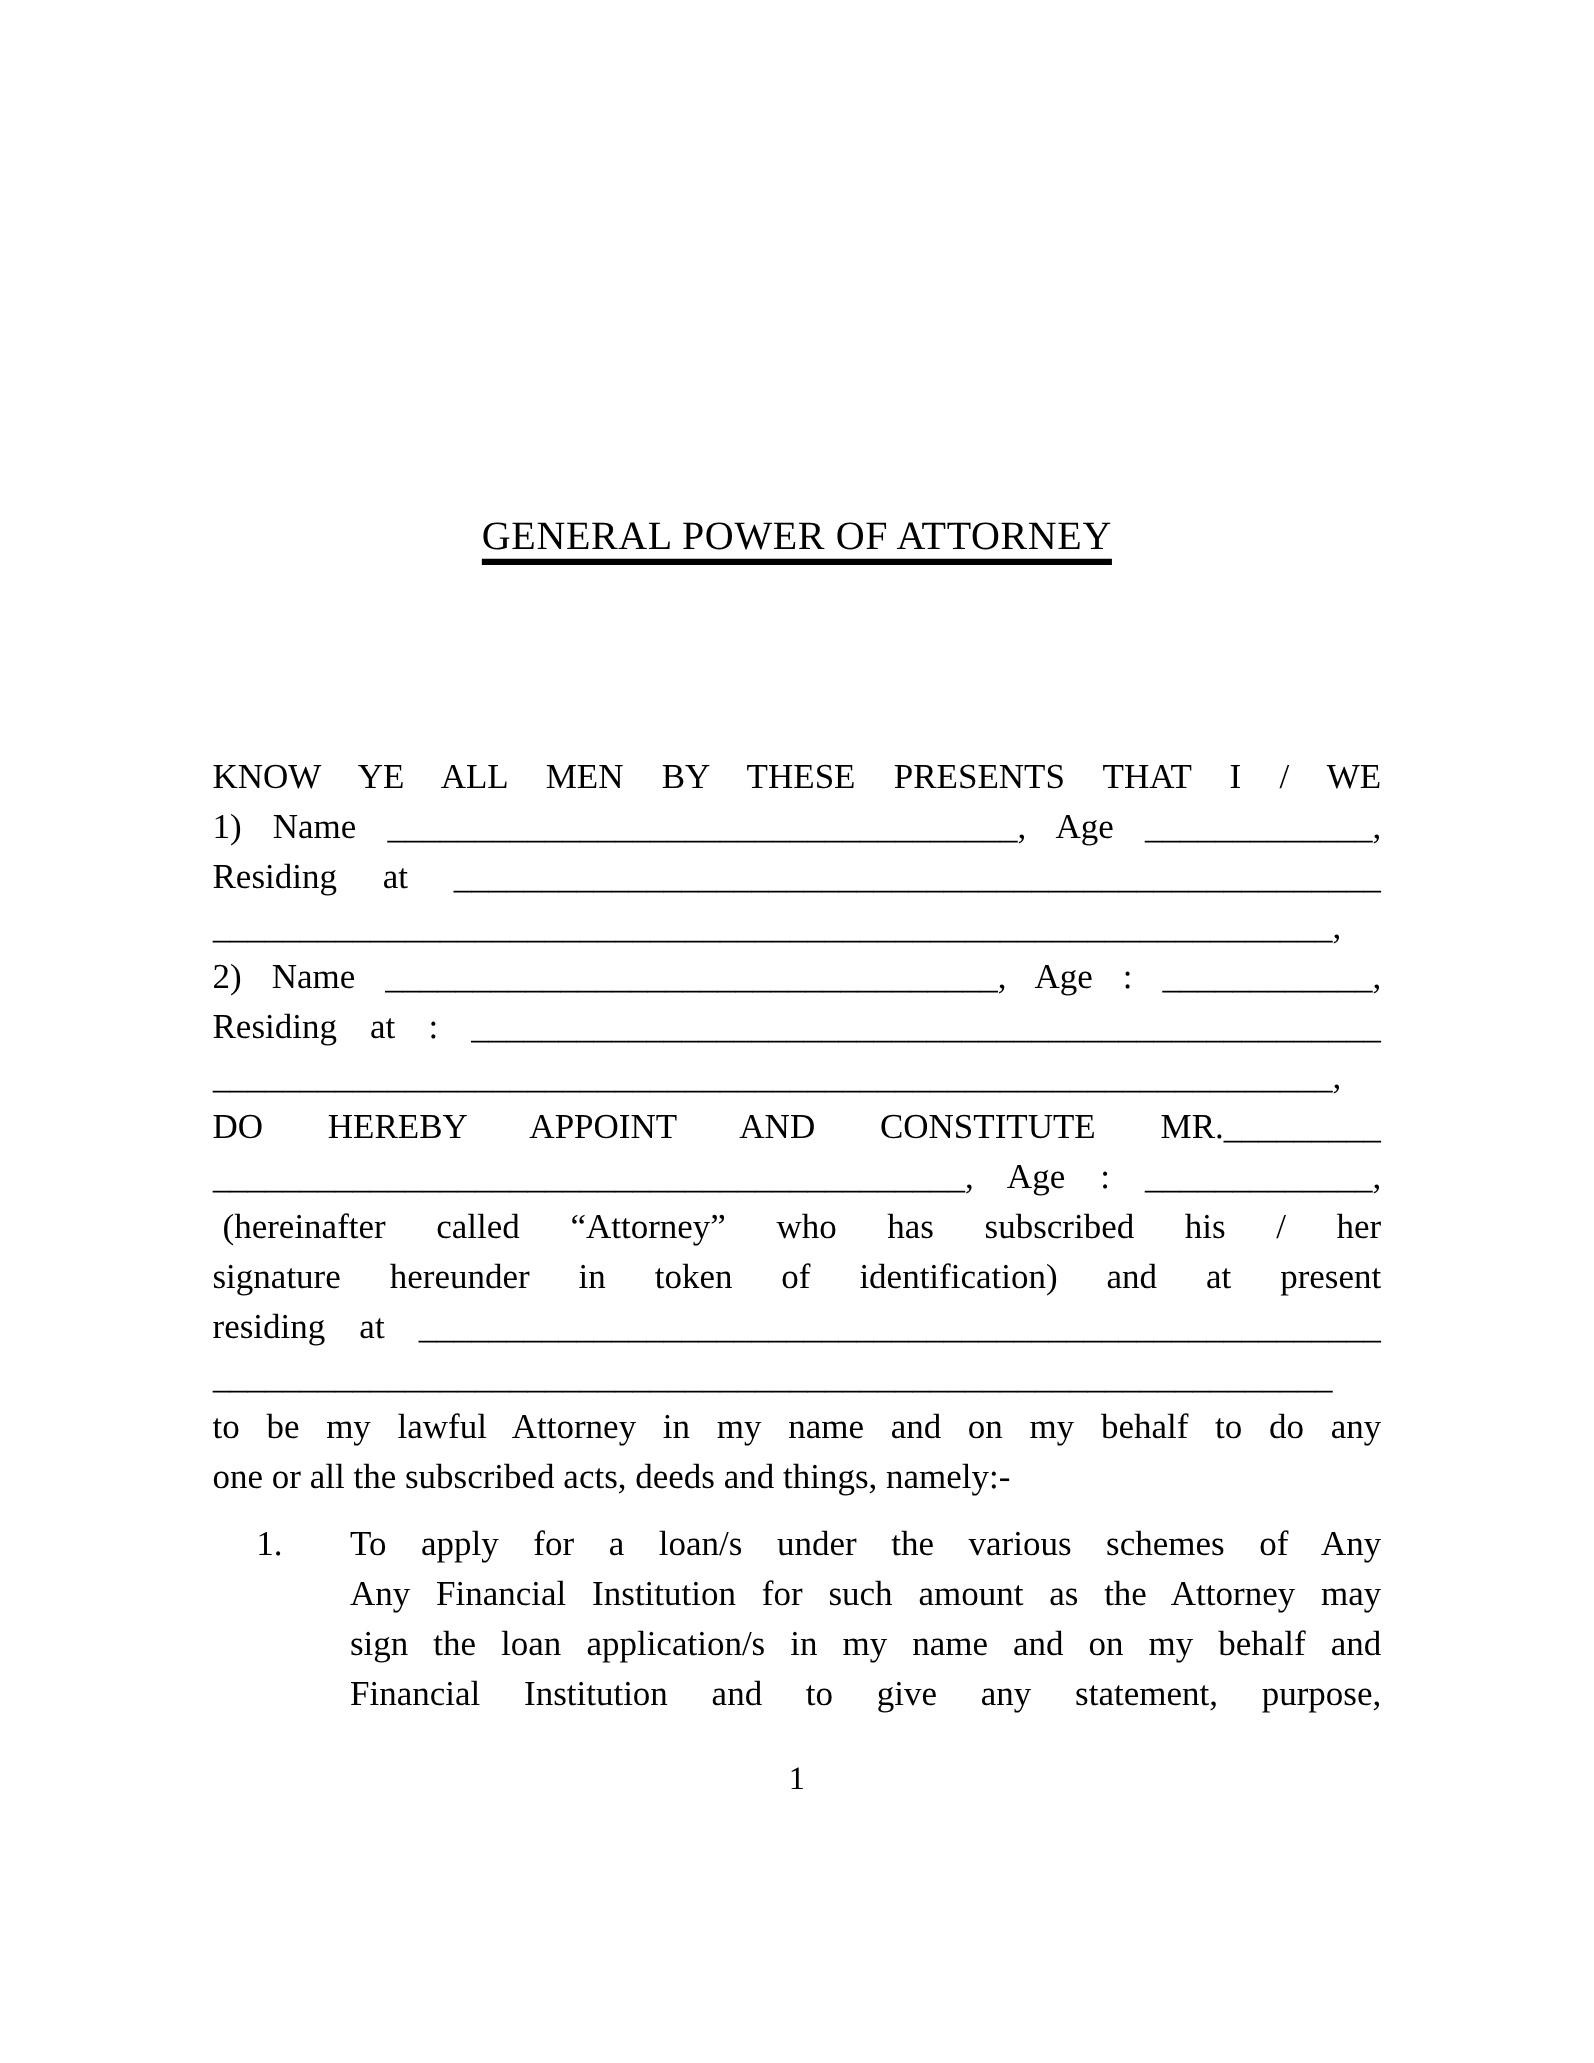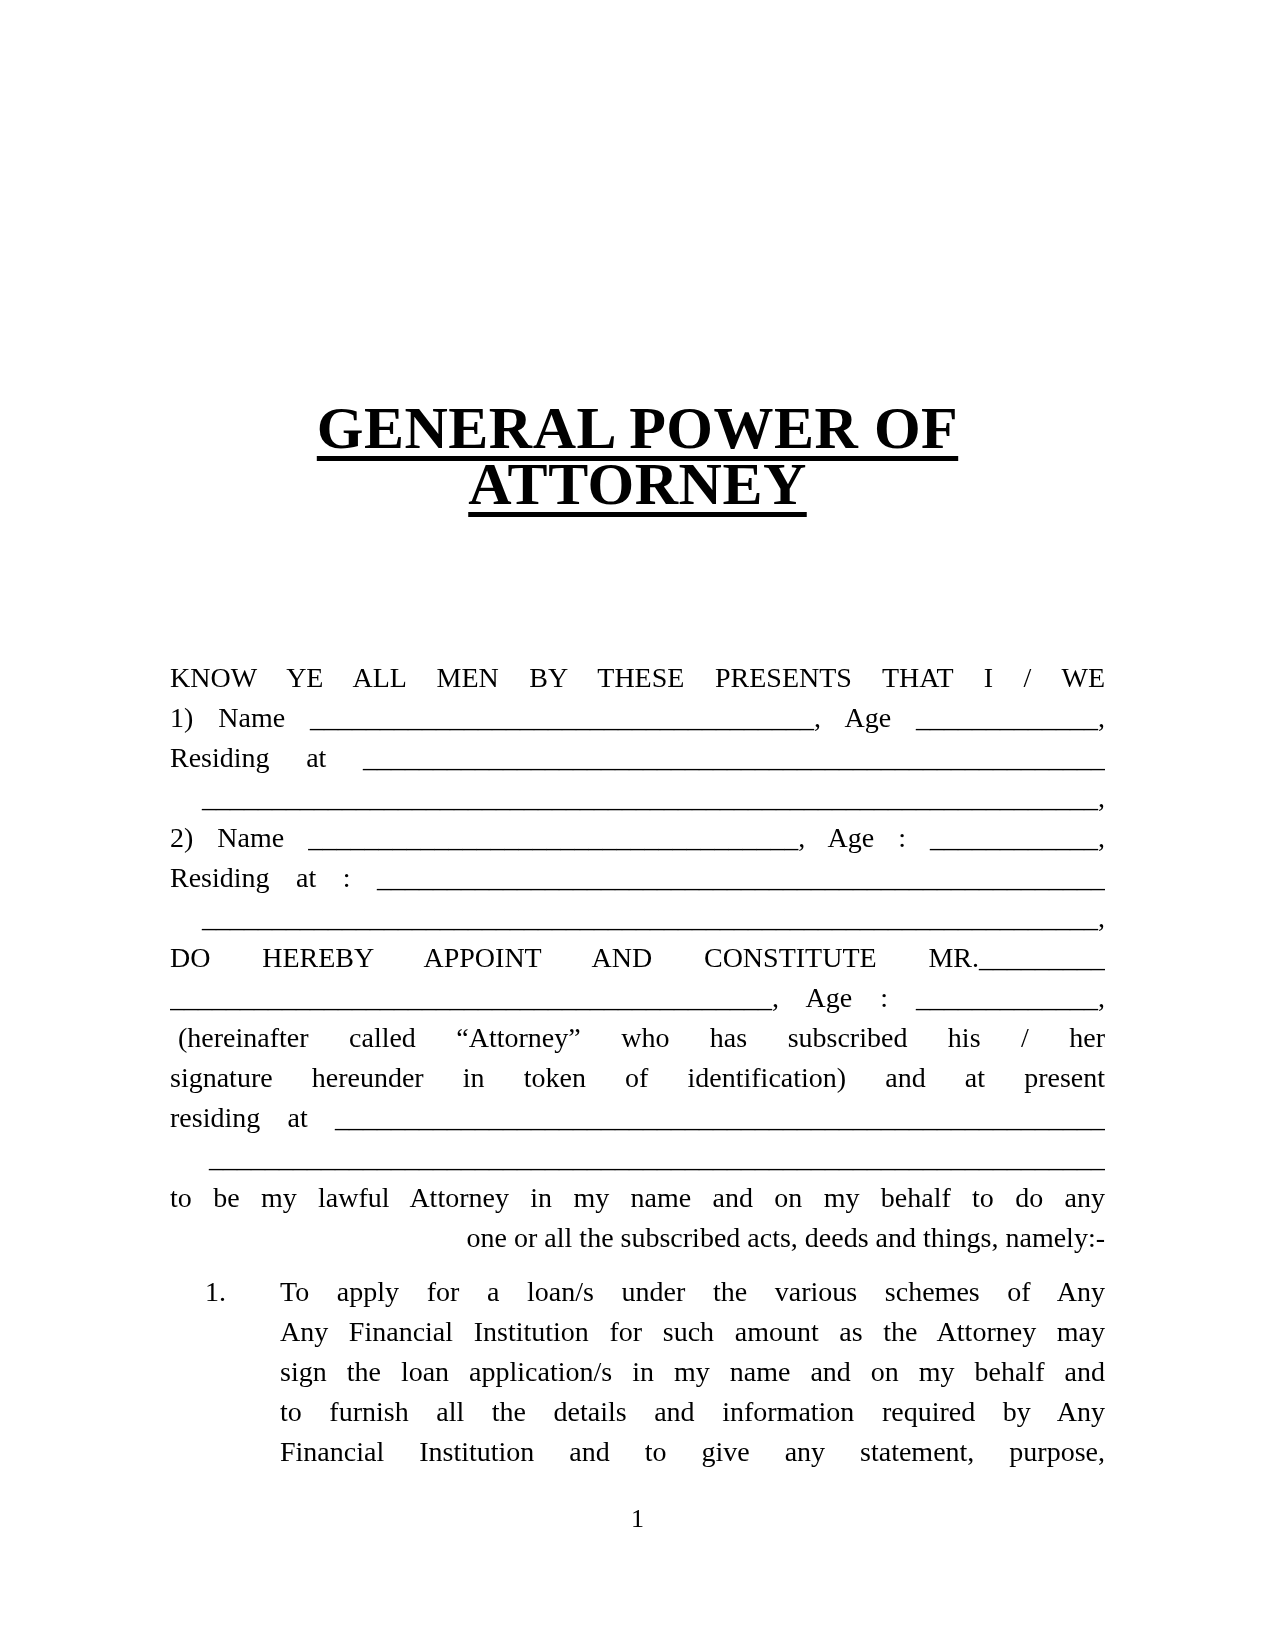--- a/index.html
+++ b/index.html
@@ -13,38 +13,37 @@
     height: 1650px;
     background: #ffffff;
     box-sizing: border-box;
     padding: 400px 170px 0 170px;
     font-family: "Liberation Serif", "DejaVu Serif", serif;
     color: #000000;
     overflow: hidden;
   }
   .title {
     margin: 0 0 146px 0;
-    font-size: 60px;
+    font-size: 32px;
     line-height: 56px;
-    font-weight: bold;
+    font-weight: normal;
     text-align: center;
     letter-spacing: 0.5px;
   }
   .title .title-text {
     text-decoration: underline;
     text-decoration-thickness: 5px;
     text-underline-offset: 8px;
   }
   .line {
     font-size: 28px;
     line-height: 40px;
     height: 40px;
     white-space: normal;
     overflow: hidden;
-    text-align: right;
   }
   
   .fill {
     text-align: justify;
     text-align-last: justify;
   }
   .sp { padding-left: 8px; box-sizing: border-box; }
   .list-item {
     position: relative;
     margin-top: 14px;
@@ -88,20 +87,19 @@
     <div class="line fill">to be my lawful Attorney in my name and on my behalf to do any</div>
     <div class="line">one or all the subscribed acts, deeds and things, namely:-</div>
   </div>
 
   <div class="list-item">
     <span class="list-marker">1.</span>
     <div class="list-lines">
       <div class="line fill">To apply for a loan/s under the various schemes of Any</div>
       <div class="line fill">Any Financial Institution for such amount as the Attorney may</div>
       <div class="line fill">sign the loan application/s in my name and on my behalf and</div>
-      <div class="line fill">to furnish all the details and information required by Any</div>
       <div class="line fill">Financial Institution and to give any statement, purpose,</div>
     </div>
   </div>
 
   <div class="page-number">1</div>
 
 </div>
 
 </body></html>

